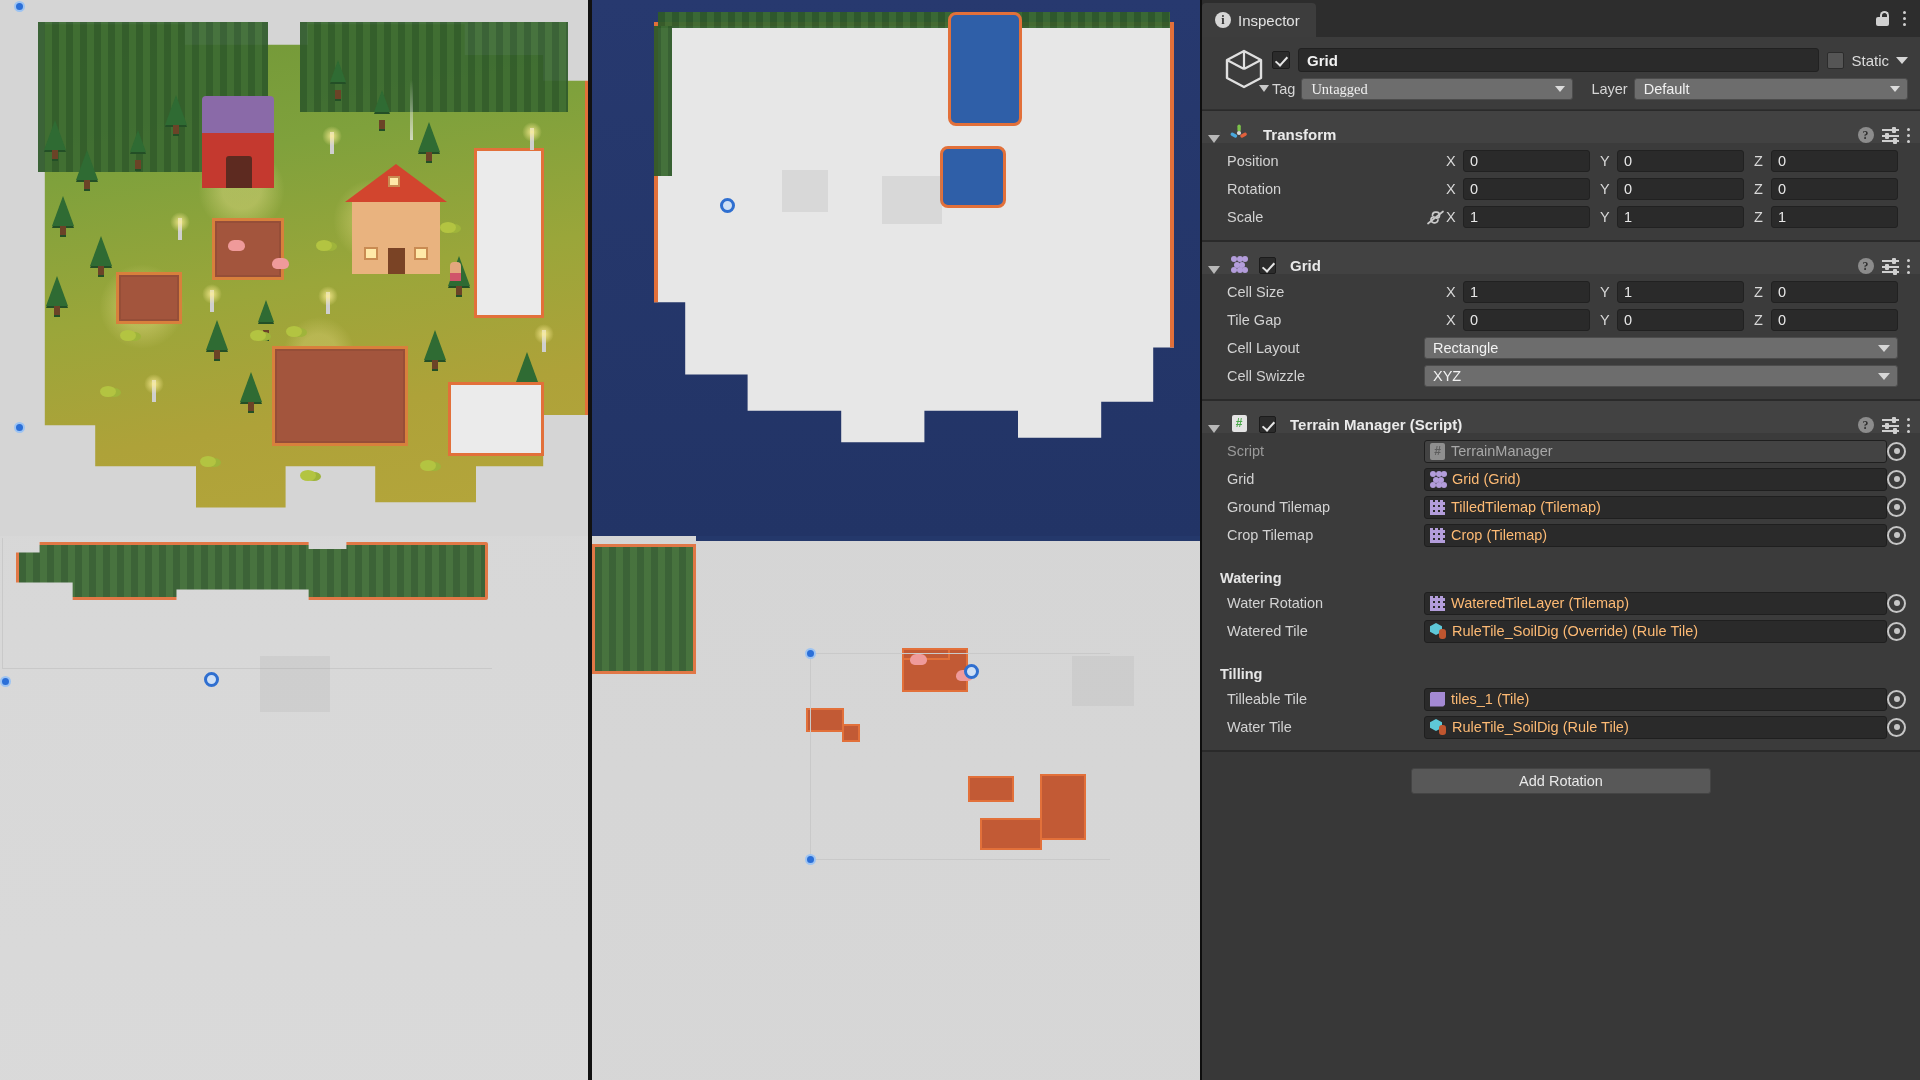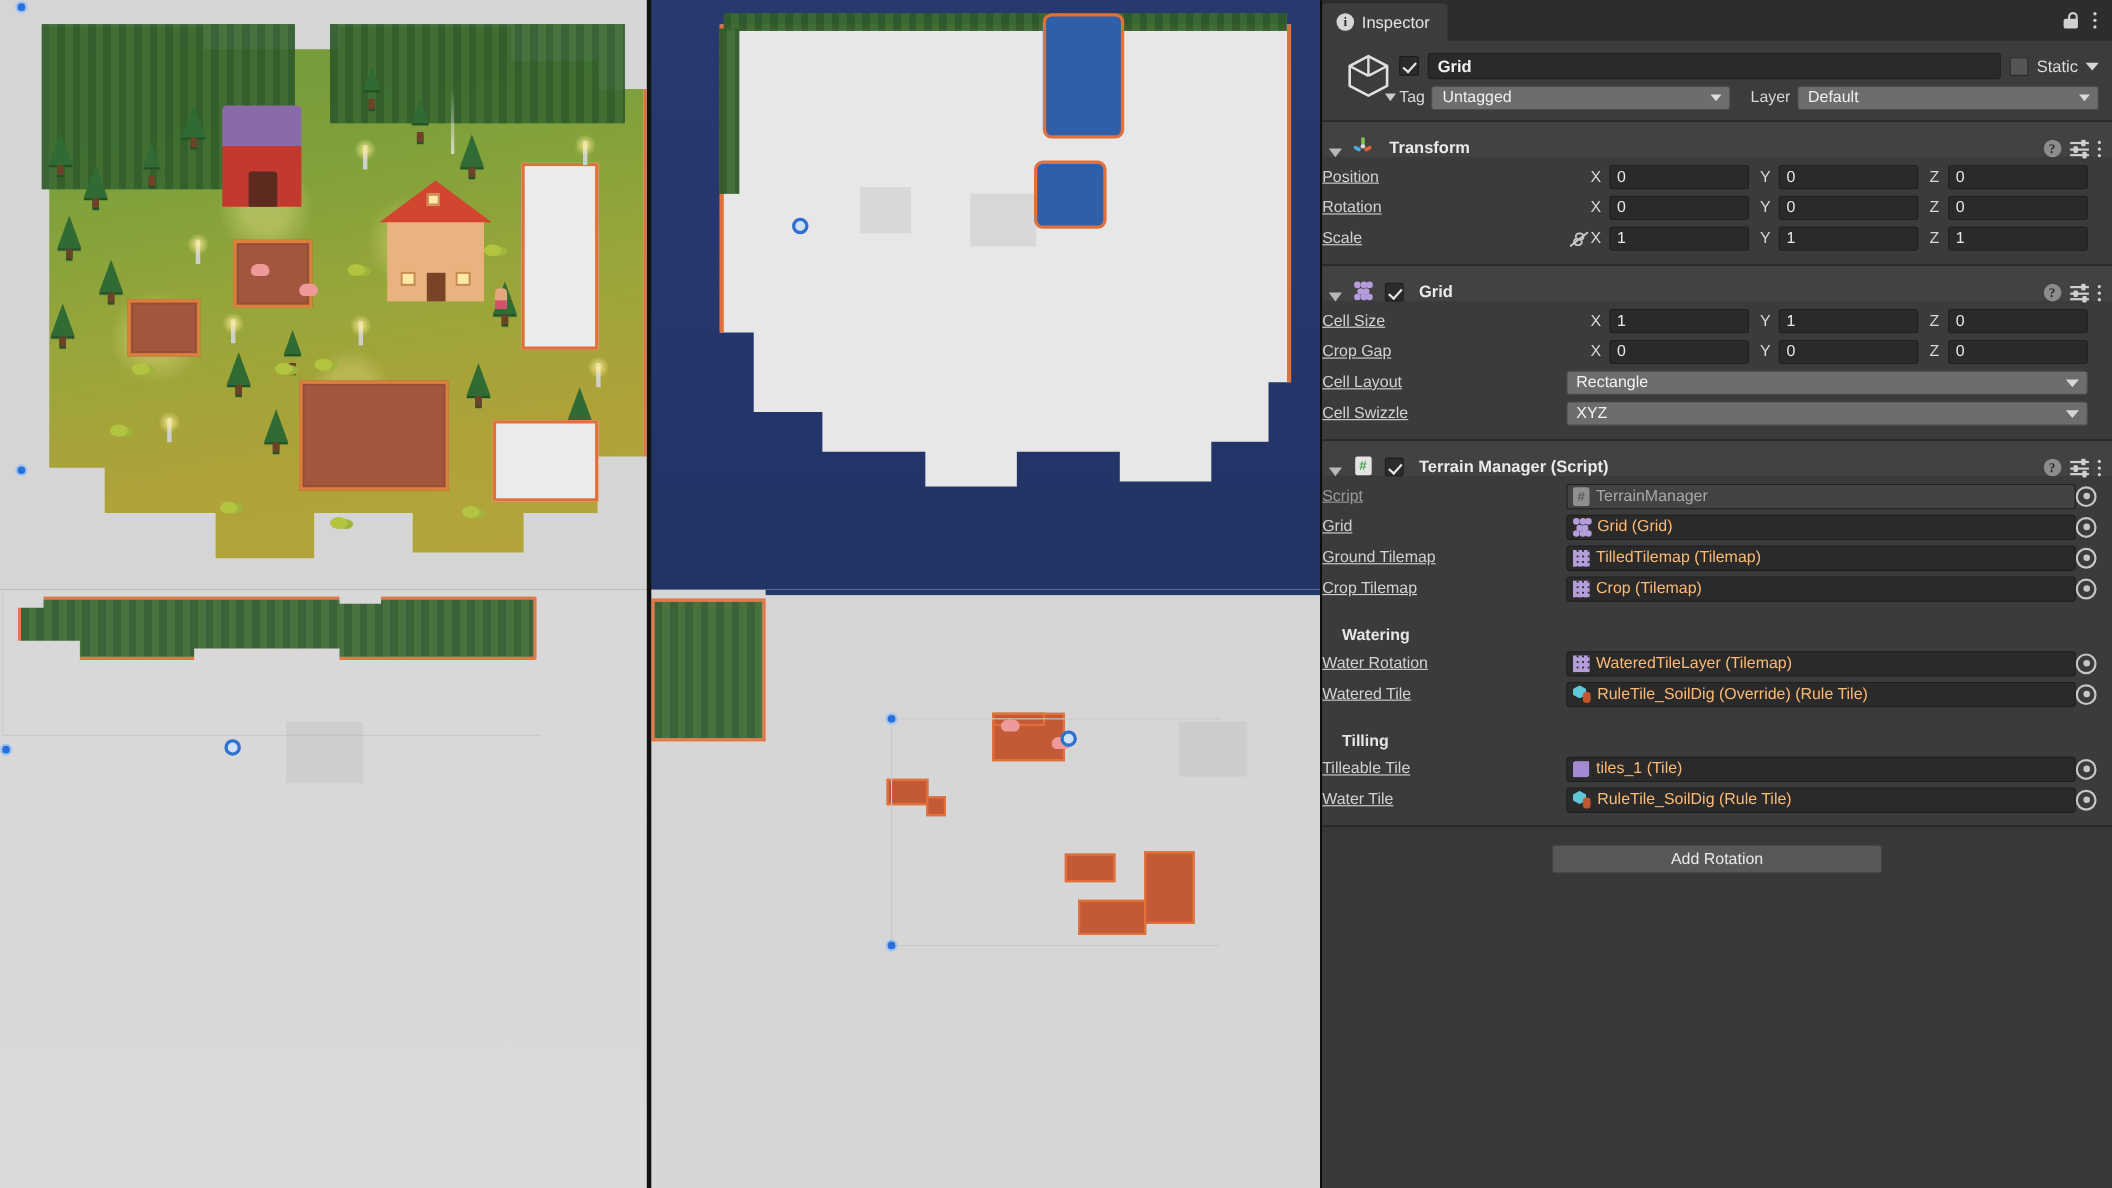--- a/index.html
+++ b/index.html
@@ -233,21 +233,21 @@
   .preset-ico i:nth-child(3){ top:12px; }
   .preset-ico u { position:absolute; width:4px; height:6px; background:#cfcfcf; border-radius:1px; }
   .preset-ico u:nth-child(4){ top:-1px; left:10px;}
   .preset-ico u:nth-child(5){ top:4.5px; left:3px;}
   .preset-ico u:nth-child(6){ top:10px; left:11px;}
 
   .comp-body { background:#3b3b3b; padding: 5px 12px 8px 0; }
   .row {
     display:flex; align-items:center; height:26px; margin-bottom:2px;
   }
-  .row-label { width:222px; padding-left:0; color:#d2d2d2; font-size:14.5px; flex:none;text-decoration:underline; }
+  .row-label { width:222px; padding-left:25px; color:#d2d2d2; font-size:14.5px; flex:none; }
   .row-label.dim { color:#9a9a9a; }
   .vec3 { display:flex; align-items:center; flex:1; gap:0; }
   .axis { color:#d8d8d8; font-size:14.5px; width:17px; text-align:left; flex:none; }
   .numfield {
     flex:1; height:22px; background:#2a2a2a; border:1px solid #212121; border-radius:3px;
     color:#e8e8e8; font-size:14.5px; display:flex; align-items:center; padding:0 6px;
     margin-right:10px;
   }
   .link-ico { width:22px; flex:none; display:flex; align-items:center; justify-content:center;}
   .wide-dd {
@@ -465,21 +465,21 @@
           <span class="chk on"></span>
           <span class="name-field">Grid</span>
           <span class="static-wrap">
             <span class="static-box"></span>
             <span class="static-label">Static</span>
             <span class="dd-caret"></span>
           </span>
         </div>
         <div class="hdr-row2">
           <span class="mini-label">Tag</span>
-          <span class="dropdown" style="width:272px;">
+          <span class="dropdown" style="width:272px;font-family:Liberation Serif, serif;">
             <span>Untagged</span>
             <span class="dd-caret"></span>
           </span>
           <span class="mini-label" style="margin-left:12px;">Layer</span>
           <span class="dropdown" style="flex:1;">
             <span>Default</span>
             <span class="dd-caret"></span>
           </span>
         </div>
       </div>
@@ -605,21 +605,21 @@
               <span class="axis">X</span>
               <span class="numfield">1</span>
               <span class="axis">Y</span>
               <span class="numfield">1</span>
               <span class="axis">Z</span>
               <span class="numfield">0</span>
             </span>
           </div>
 
           <div class="row">
-            <span class="row-label">Crop Gap</span>
+            <span class="row-label">Tile Gap</span>
             <span class="link-ico"></span>
             <span class="vec3">
               <span class="axis">X</span>
               <span class="numfield">0</span>
               <span class="axis">Y</span>
               <span class="numfield">0</span>
               <span class="axis">Z</span>
               <span class="numfield">0</span>
             </span>
           </div>

